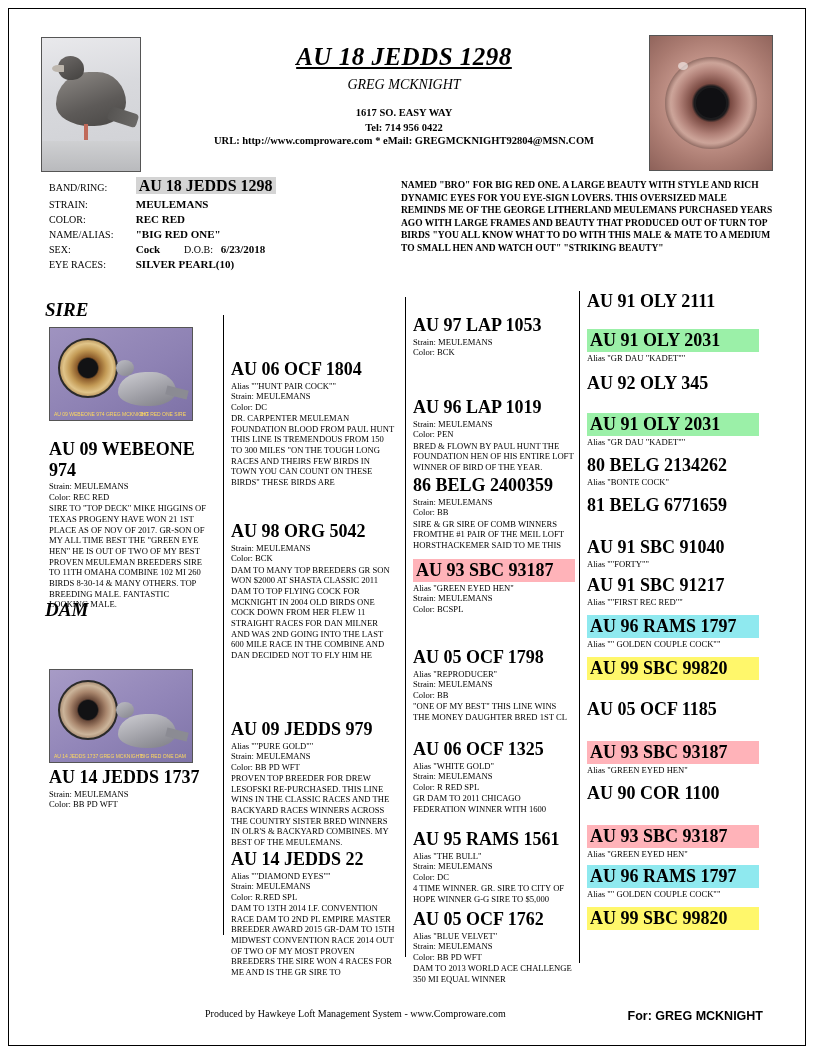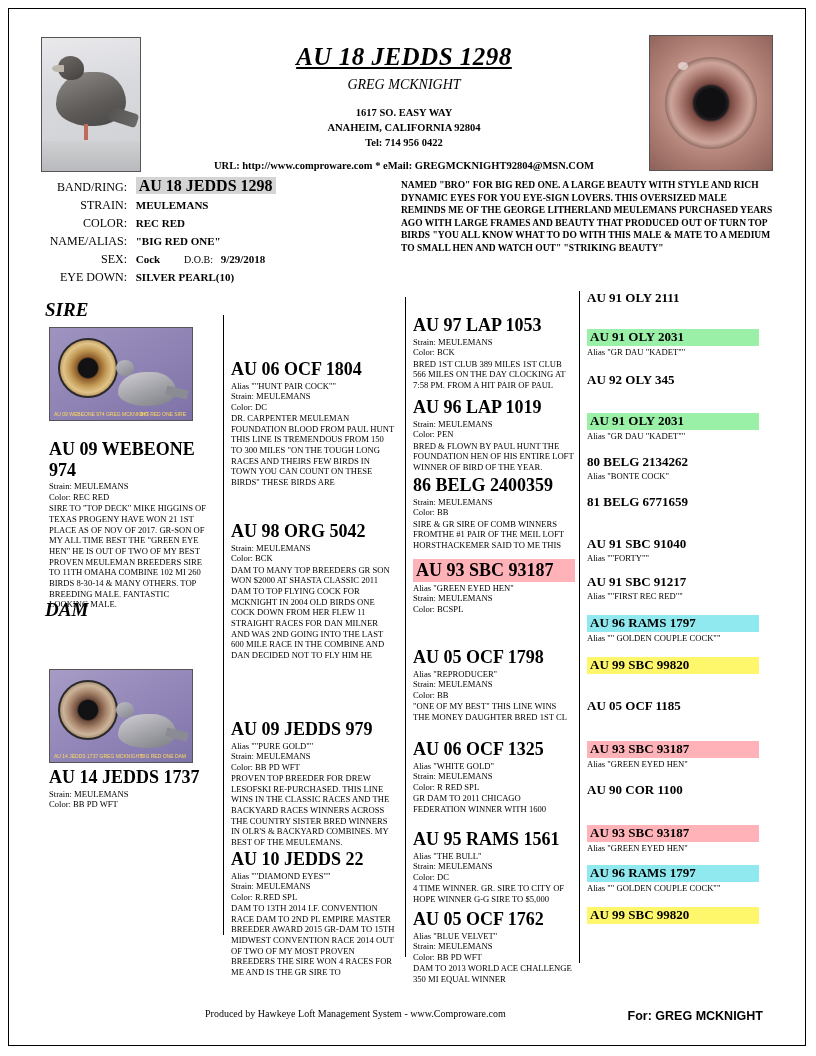--- a/index.html
+++ b/index.html
@@ -127,35 +127,35 @@
   }
   .addr {
     font-size: 10.5px;
     font-weight: bold;
     margin-top: 12px;
     line-height: 1.45;
   }
   .url {
     font-size: 10.5px;
     font-weight: bold;
-    margin-top: 9px;
+    margin-top: 0;
   }
 
   
   .ident {
     position: absolute;
     left: 40px; top: 168px; width: 330px;
     font-size: 11px;
   }
   .ident .row { margin-bottom: 3px; white-space: nowrap; }
   .ident .lbl {
     display: inline-block;
     width: 78px;
-    text-align: right;
-    font-size: 12px;
+    text-align: left;
+    font-size: 10px;
     font-weight: normal;
     padding-right: 6px;
   }
   .ident .val { font-weight: bold; font-size: 11px; }
   .ident .band-val {
     font-weight: bold;
     font-size: 16px;
     background: #d4d4d4;
     padding: 0 3px;
   }
@@ -251,21 +251,21 @@
   .ped {
     position: absolute;
     font-family: "Liberation Serif", serif;
   }
   .ped .band {
     font-size: 18px;
     font-weight: bold;
     line-height: 1.15;
     margin-bottom: 1px;
   }
-  .ped .band.small { font-size: 13px; }
+  .ped .band.small { font-size: 18px; }
   .ped .meta {
     font-size: 8.6px;
     line-height: 1.22;
   }
   .ped .desc {
     font-size: 8.6px;
     line-height: 1.24;
     margin-top: 1px;
   }
   .hl-green  { background: #9bf0a8; }
@@ -309,21 +309,20 @@
       <div class="head"></div>
       <div class="beak"></div>
       <div class="leg"></div>
     </div>
 
     <div class="title-block">
       <div class="doc-title">AU 18 JEDDS 1298</div>
       <div class="doc-owner">GREG MCKNIGHT</div>
       <div class="addr">
         <div>1617 SO. EASY WAY</div>
-        <div>ANAHEIM, CALIFORNIA 92804</div>
         <div>Tel: 714 956 0422</div>
       </div>
       <div class="url">URL: http://www.comproware.com * eMail: GREGMCKNIGHT92804@MSN.COM</div>
     </div>
 
     <div class="eye-photo">
       <div class="iris"></div>
       <div class="pupil"></div>
       <div class="glint"></div>
     </div>
@@ -343,24 +342,24 @@
       <span class="val">REC RED</span>
     </div>
     <div class="row">
       <span class="lbl">NAME/ALIAS:</span>
       <span class="val">"BIG RED ONE"</span>
     </div>
     <div class="row">
       <span class="lbl">SEX:</span>
       <span class="val">Cock</span>
       <span class="sub-lbl">D.O.B:</span>
-      <span class="val">9/29/2018</span>
+      <span class="val">6/23/2018</span>
     </div>
     <div class="row">
-      <span class="lbl">EYE DOWN:</span>
+      <span class="lbl">EYE RACES:</span>
       <span class="val">SILVER PEARL(10)</span>
     </div>
   </div>
 
   <div class="notes">NAMED "BRO" FOR BIG RED ONE.  A LARGE BEAUTY WITH  STYLE AND RICH DYNAMIC EYES FOR YOU EYE-SIGN LOVERS.  THIS OVERSIZED MALE REMINDS ME OF THE GEORGE LITHERLAND MEULEMANS PURCHASED YEARS AGO WITH LARGE FRAMES AND BEAUTY THAT PRODUCED OUT OF TURN TOP BIRDS  "YOU ALL  KNOW WHAT TO DO WITH THIS MALE &amp; MATE TO A MEDIUM TO SMALL HEN AND WATCH OUT"  "STRIKING BEAUTY"</div>
 
   <div class="sect-title" id="sire-title">SIRE</div>
   <div class="sect-title" id="dam-title">DAM</div>
 
   <div class="par-photo" id="sire-photo">
@@ -419,32 +418,31 @@
 
   <div class="ped" style="left:222px; top:710px; width:164px;">
     <div class="band">AU 09 JEDDS 979</div>
     <div class="meta">Alias ""PURE GOLD""</div>
     <div class="meta">Strain: MEULEMANS</div>
     <div class="meta">Color: BB PD WFT</div>
     <div class="desc">PROVEN TOP BREEDER FOR DREW LESOFSKI RE-PURCHASED.  THIS LINE WINS IN THE CLASSIC RACES AND THE BACKYARD RACES  WINNERS ACROSS THE COUNTRY  SISTER BRED WINNERS IN OLR'S &amp; BACKYARD COMBINES. MY BEST OF THE MEULEMANS.</div>
   </div>
 
   <div class="ped" style="left:222px; top:840px; width:164px;">
-    <div class="band">AU 10 JEDDS 22</div>
+    <div class="band">AU 14 JEDDS 22</div>
     <div class="meta">Alias ""DIAMOND EYES""</div>
     <div class="meta">Strain: MEULEMANS</div>
     <div class="meta">Color: R.RED SPL</div>
     <div class="desc">DAM TO 13TH 2014 I.F. CONVENTION RACE DAM TO 2ND PL EMPIRE MASTER BREEDER AWARD 2015  GR-DAM TO 15TH MIDWEST CONVENTION RACE 2014 OUT OF TWO OF MY MOST PROVEN BREEDERS  THE SIRE WON 4 RACES FOR ME AND IS THE GR SIRE TO</div>
   </div>
 
   <div class="ped" style="left:404px; top:306px; width:162px;">
     <div class="band">AU 97 LAP 1053</div>
     <div class="meta">Strain: MEULEMANS</div>
     <div class="meta">Color: BCK</div>
-    <div class="desc">BRED 1ST CLUB 389 MILES  1ST CLUB 566 MILES ON THE DAY CLOCKING AT 7:58 PM.  FROM A HIT PAIR OF PAUL</div>
   </div>
 
   <div class="ped" style="left:404px; top:388px; width:162px;">
     <div class="band">AU 96 LAP 1019</div>
     <div class="meta">Strain: MEULEMANS</div>
     <div class="meta">Color: PEN</div>
     <div class="desc">BRED &amp; FLOWN BY PAUL HUNT  THE FOUNDATION HEN OF HIS ENTIRE LOFT  WINNER OF BIRD OF THE YEAR.</div>
   </div>
 
   <div class="ped" style="left:404px; top:466px; width:162px;">

